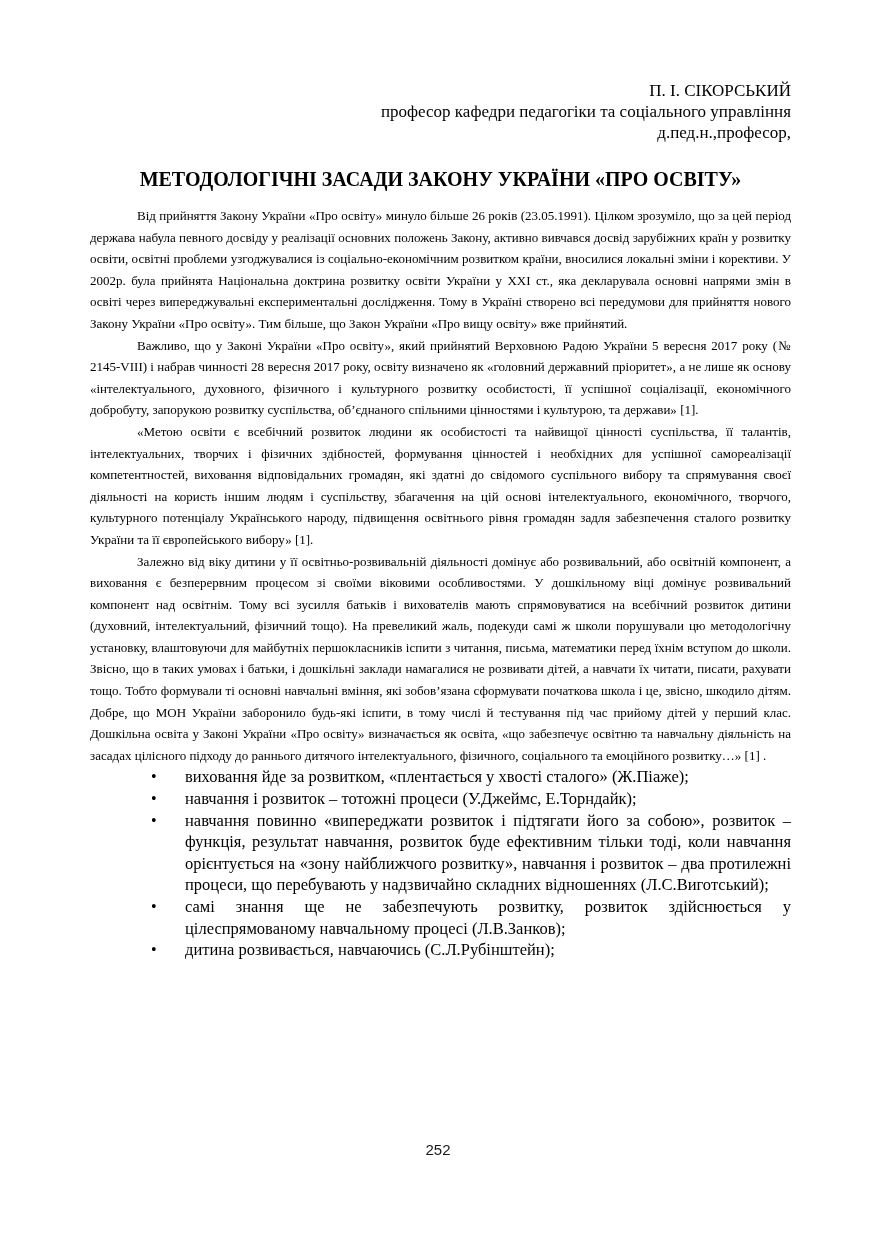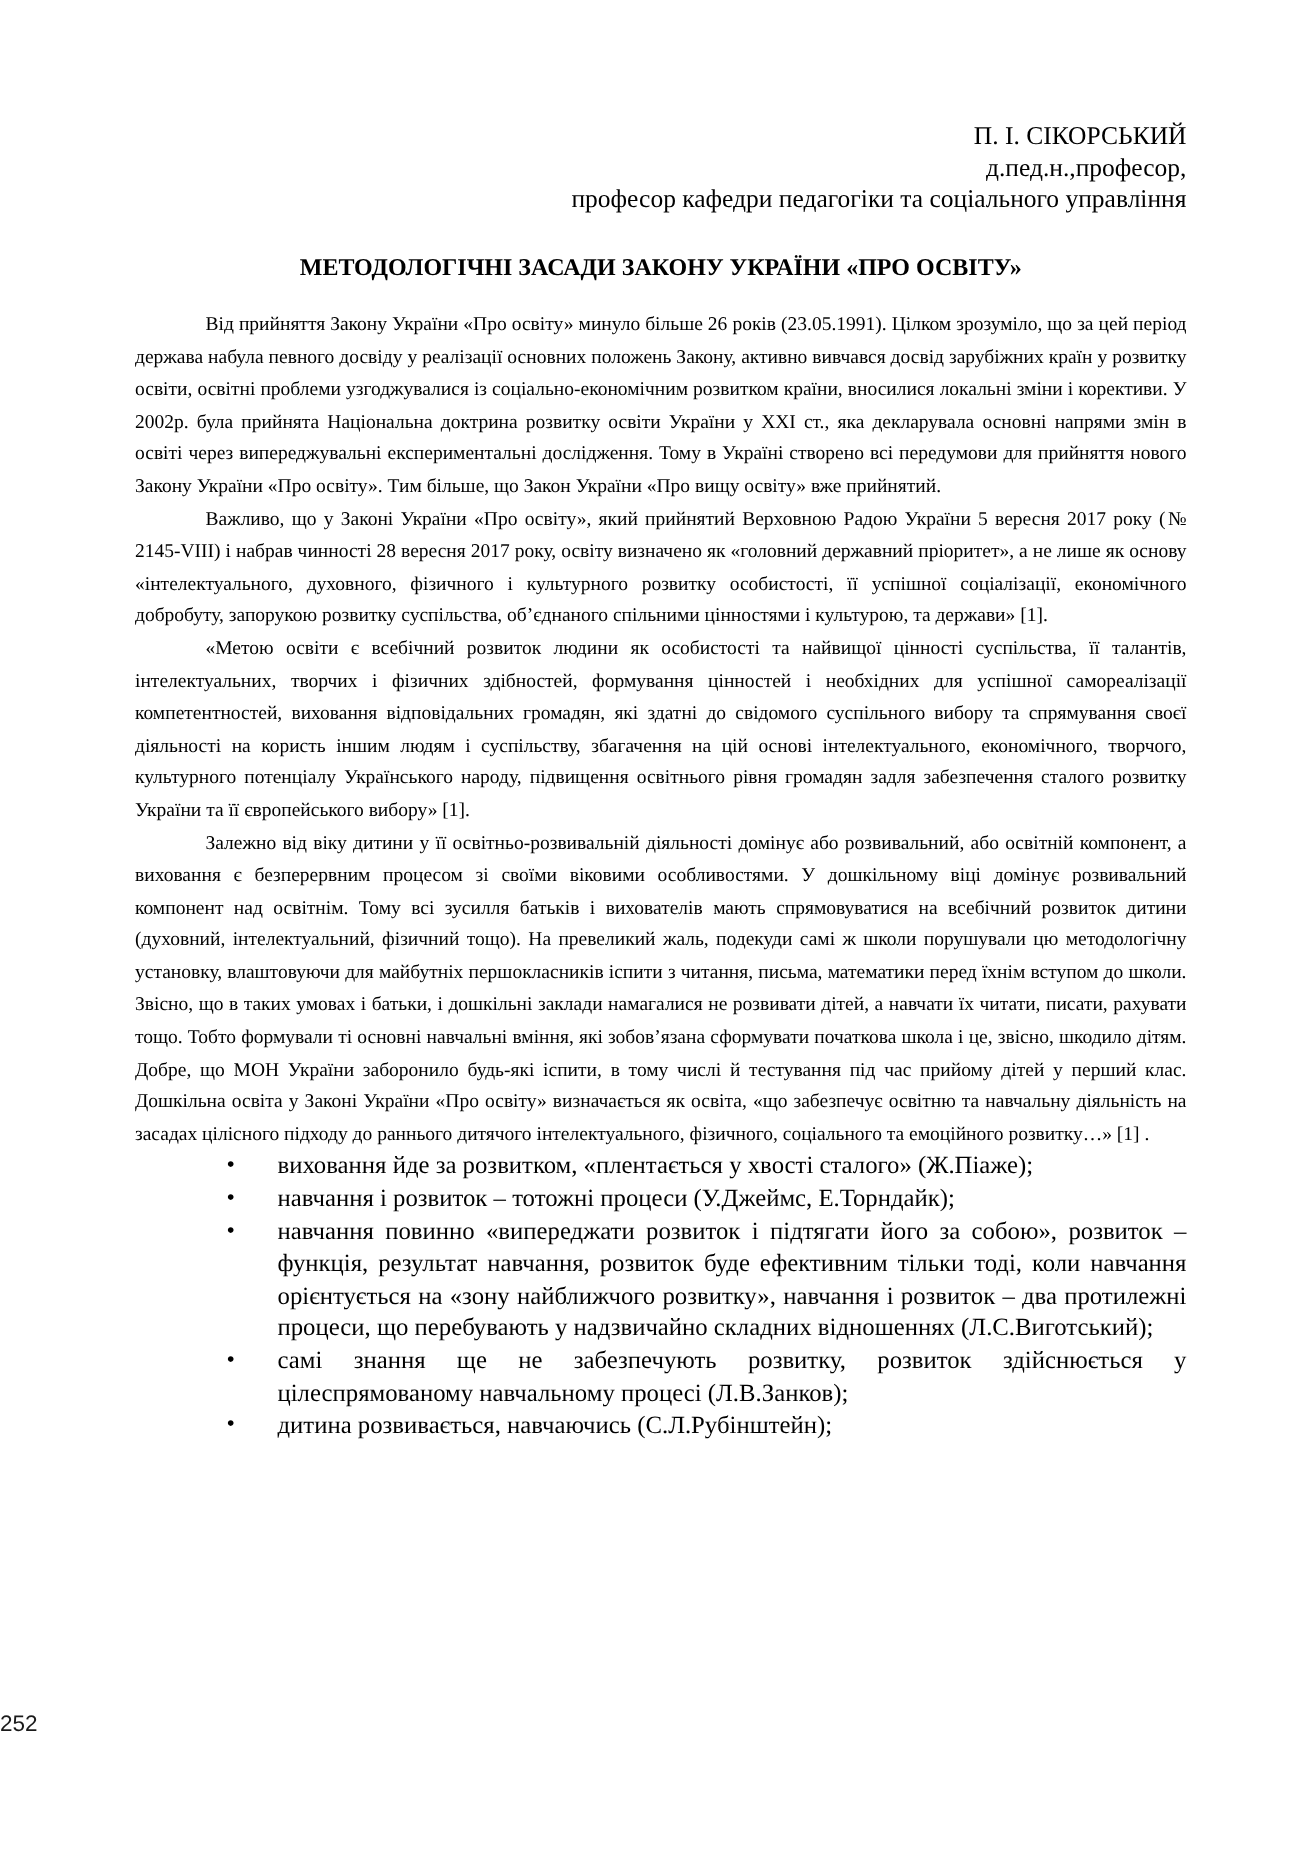--- a/index.html
+++ b/index.html
@@ -26,21 +26,21 @@
     text-align: right;
     font-size: 17px;
     line-height: 21px;
   }
   .byline .name {
     font-weight: normal;
   }
   .article-title {
     text-align: center;
     font-weight: bold;
-    font-size: 16px;
+    font-size: 20px;
     line-height: 26px;
     margin-top: 23px;
     margin-bottom: 13px;
   }
   .body-text p {
     margin: 0;
     text-align: justify;
     text-indent: 47px;
     font-size: 13px;
     line-height: 21.6px;
@@ -68,36 +68,36 @@
     position: absolute;
     left: -34px;
     top: 0;
     font-size: 16px;
   }
   .footer-page-number {
     position: absolute;
     top: 1141px;
     left: 0;
     width: 100%;
-    text-align: left;
+    text-align: center;
     font-family: "Liberation Sans", sans-serif;
     font-size: 15px;
     color: #1a1a1a;
   }
 </style>
 </head>
 <body>
 
 <div class="page">
   <div class="content">
 
     <div class="byline">
       <div class="name">П. І. СІКОРСЬКИЙ</div>
+      <div>професор кафедри педагогіки та соціального управління</div>
       <div>д.пед.н.,професор,</div>
-      <div>професор кафедри педагогіки та соціального управління</div>
     </div>
 
     <div class="article-title">МЕТОДОЛОГІЧНІ ЗАСАДИ ЗАКОНУ УКРАЇНИ «ПРО ОСВІТУ»</div>
 
     <div class="body-text">
       <p>Від прийняття Закону України «Про освіту» минуло більше 26 років (23.05.1991). Цілком зрозуміло, що за цей період держава набула певного досвіду у реалізації основних положень Закону, активно вивчався досвід зарубіжних країн у розвитку освіти, освітні проблеми узгоджувалися із соціально-економічним розвитком країни, вносилися локальні зміни і корективи. У 2002р. була прийнята Національна доктрина розвитку освіти України у XXI ст., яка декларувала основні напрями змін в освіті через випереджувальні експериментальні дослідження. Тому в Україні створено всі передумови для прийняття нового Закону України «Про освіту». Тим більше, що Закон України «Про вищу освіту» вже прийнятий.</p>
 
       <p><span>Важливо, що у Законі України «Про освіту», який прийнятий Верховною Радою України 5 вересня 2017 року (№ 2145-VIII) і набрав чинності 28 вересня 2017 року, освіту визначено як «головний державний пріоритет», а не лише як основу </span><b>«інтелектуального, духовного, фізичного і культурного розвитку особистості, її успішної соціалізації, економічного добробуту, запорукою розвитку суспільства, об’єднаного спільними цінностями і культурою, та держави»</b><span> [1].</span></p>
 
       <p class="bold-para">«Метою освіти є всебічний розвиток людини як особистості та найвищої цінності суспільства, її талантів, інтелектуальних, творчих і фізичних здібностей, формування цінностей і необхідних для успішної самореалізації компетентностей, виховання відповідальних громадян, які здатні до свідомого суспільного вибору та спрямування своєї діяльності на користь іншим людям і суспільству, збагачення на цій основі інтелектуального, економічного, творчого, культурного потенціалу Українського народу, підвищення освітнього рівня громадян задля забезпечення сталого розвитку України та її європейського вибору» [1].</p>

